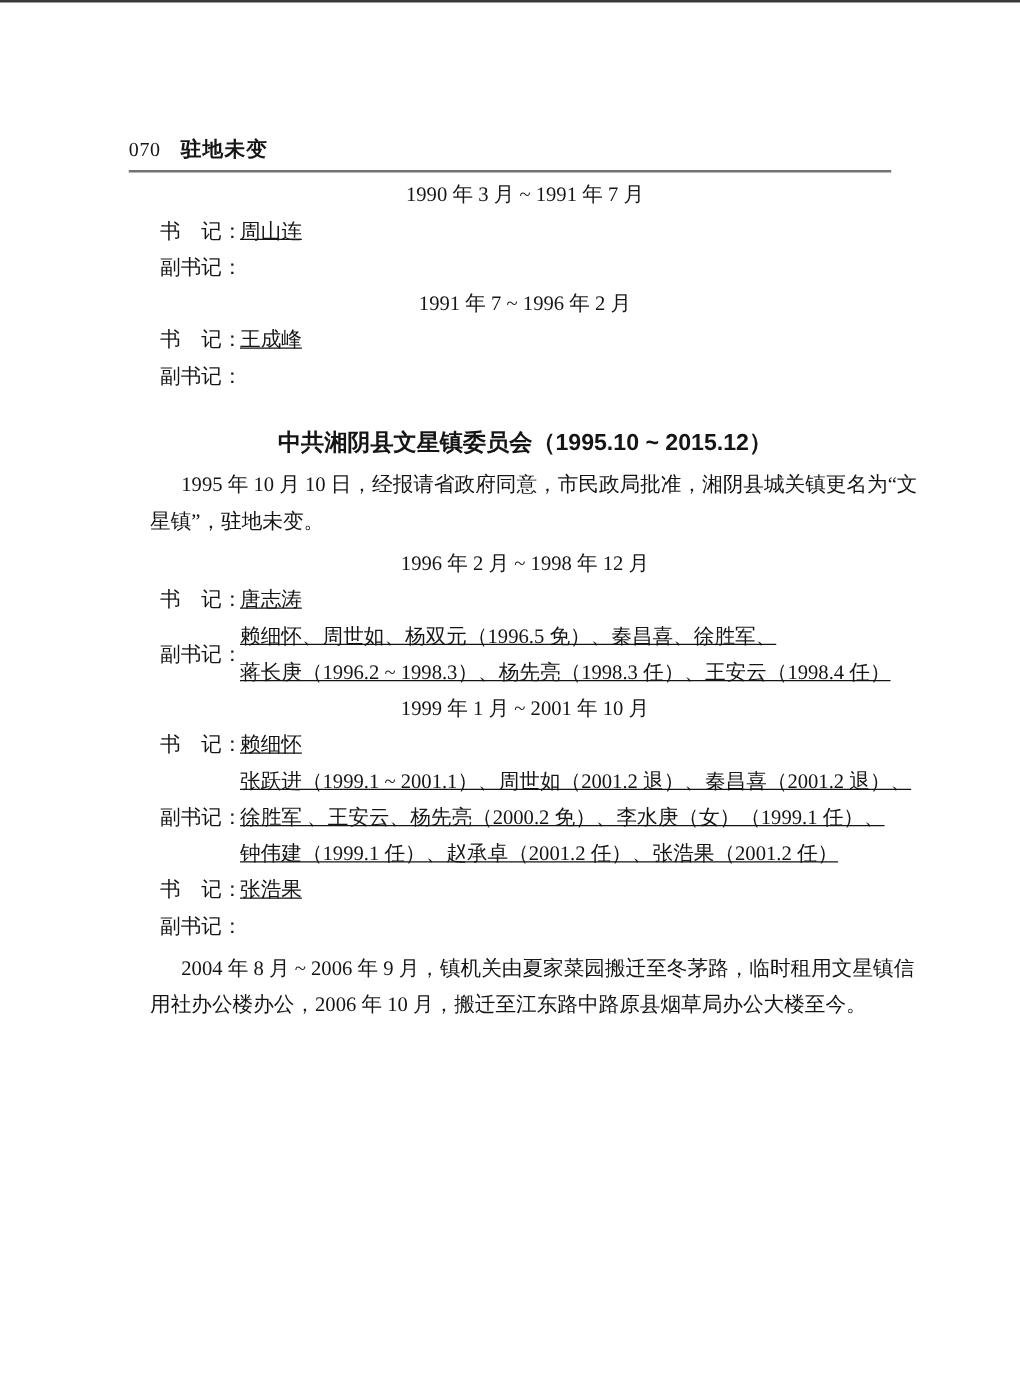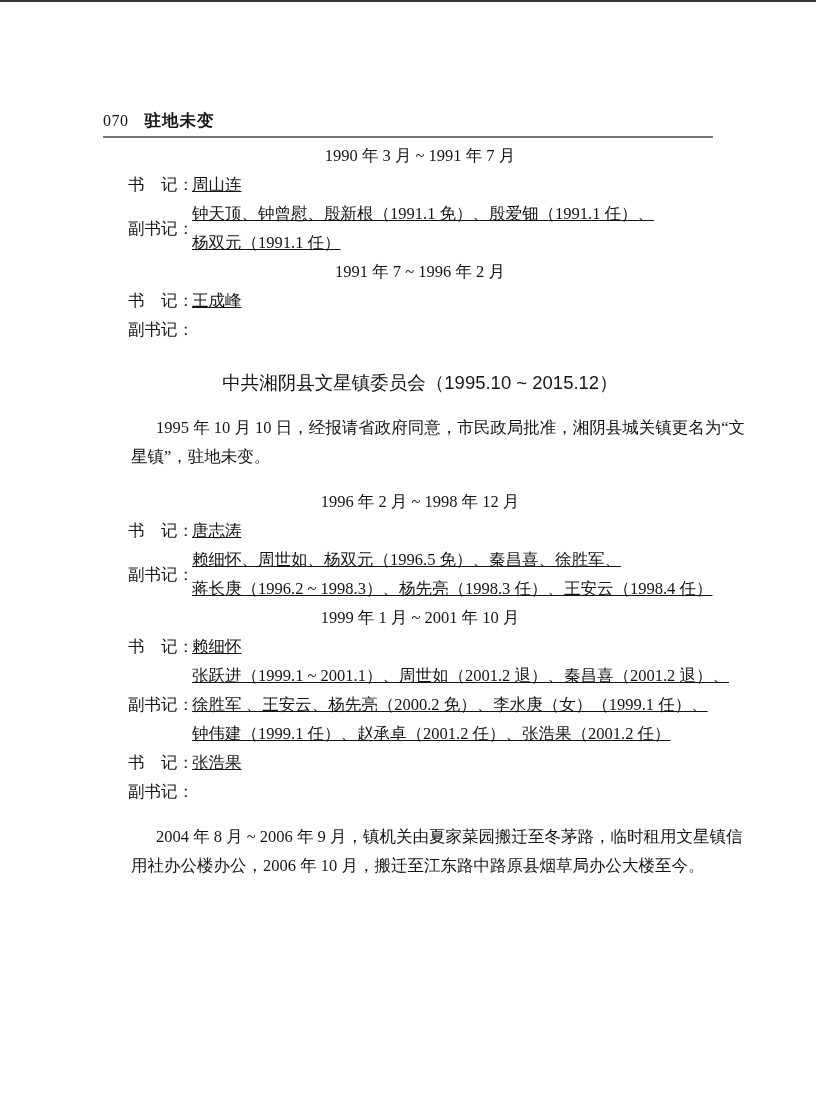--- a/index.html
+++ b/index.html
@@ -71,28 +71,28 @@
   .value {
     flex: 1;
     min-width: 0;
     text-decoration: underline;
   }
   .multiline {
     white-space: pre;
   }
   .committee-heading {
     font-family: "Liberation Sans", "DejaVu Sans", sans-serif;
-    font-weight: 400;
+    font-weight: 700;
     font-size: 18.5px;
     text-align: center;
     line-height: 29px;
     margin: 24px 0 0 0;
   }
   .paragraph {
-    margin: 16px;
+    margin: 5px;
     white-space: pre;
     text-indent: 25px;
   }
 </style>
 </head>
 <body>
 
 <div class="scan-line"></div>
 
 <header class="page-header">
@@ -103,22 +103,20 @@
 <main class="content">
 
   <section class="term">
     <div class="date-line">1990 年 3 月 ~ 1991 年 7 月</div>
     <div class="row">
       <span class="label">书　记：</span>
       <span class="value">周山连</span>
     </div>
     <div class="row">
       <span class="label">副书记：</span>
-      <span class="value multiline">钟天顶、钟曾慰、殷新根（1991.1 免）、殷爱钿（1991.1 任）、
-杨双元（1991.1 任）</span>
     </div>
   </section>
 
   <section class="term">
     <div class="date-line">1991 年 7 ~ 1996 年 2 月</div>
     <div class="row">
       <span class="label">书　记：</span>
       <span class="value">王成峰</span>
     </div>
     <div class="row">

